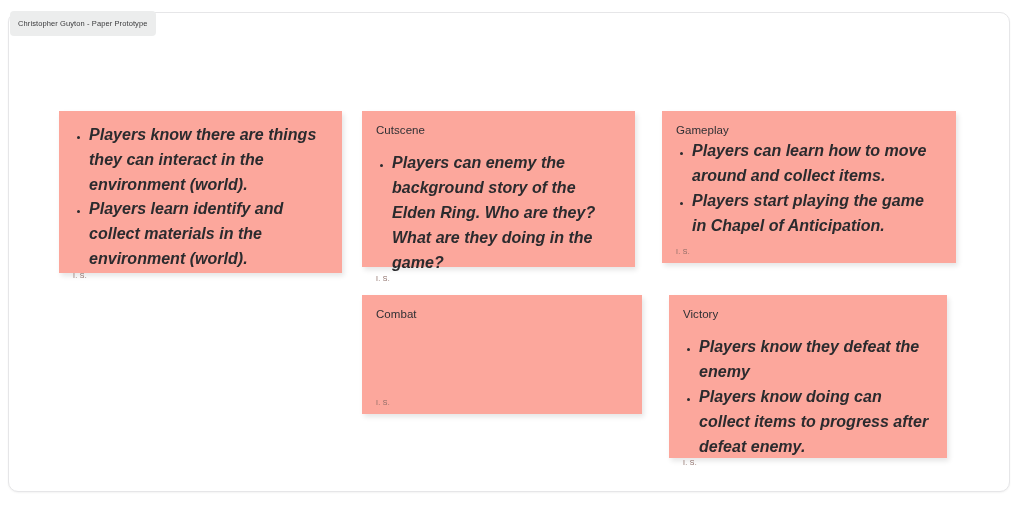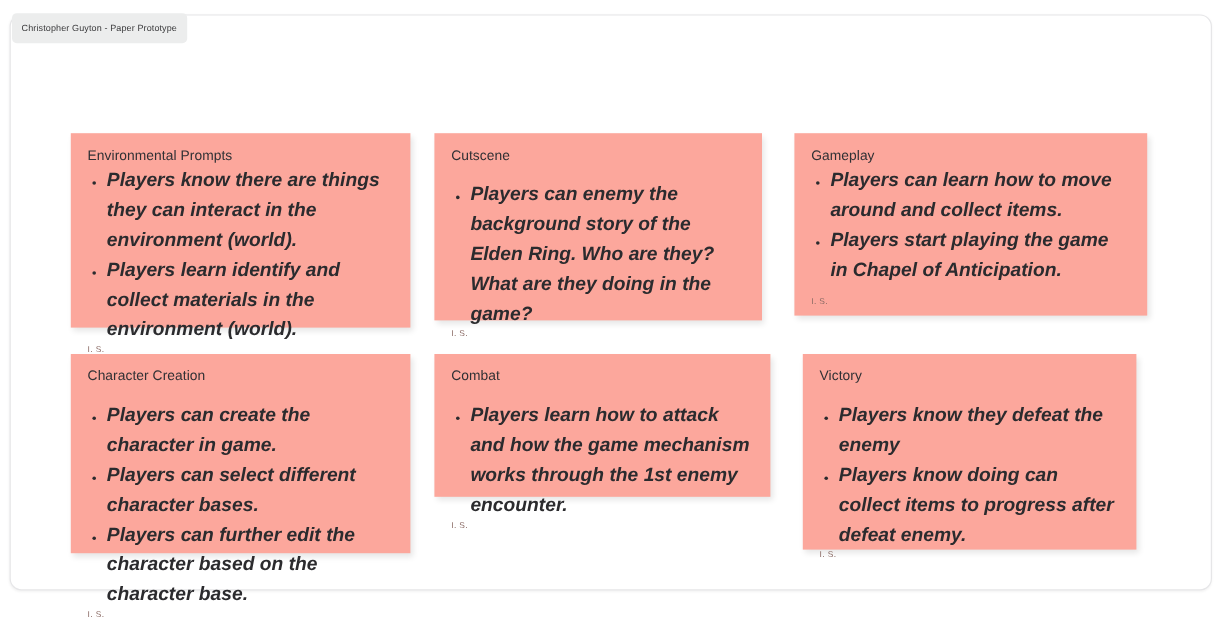--- a/index.html
+++ b/index.html
@@ -111,21 +111,20 @@
 
 <div id="canvas-panel"></div>
 
 <div id="board-tab">
   <span class="tab-label">Christopher Guyton - Paper Prototype</span>
 </div>
 
 <div id="sticky-board">
 
   <div class="sticky-note" style="left:59px; top:111px; width:283px; height:162px;">
-    <div class="note-title">Environmental Prompts</div>
     <ul class="note-list">
       <li>Players know there are things they can interact in the environment (world).</li>
       <li>Players learn identify and collect materials in the environment (world).</li>
     </ul>
     <div class="note-author">I. S.</div>
   </div>
 
   <div class="sticky-note" style="left:362px; top:111px; width:273px; height:156px;">
     <div class="note-title">Cutscene</div>
     <ul class="note-list spaced">
@@ -136,35 +135,23 @@
 
   <div class="sticky-note" style="left:662px; top:111px; width:294px; height:152px;">
     <div class="note-title">Gameplay</div>
     <ul class="note-list">
       <li>Players can learn how to move around and collect items.</li>
       <li>Players start playing the game in Chapel of Anticipation.</li>
     </ul>
     <div class="note-author">I. S.</div>
   </div>
 
-  <div class="sticky-note" style="left:59px; top:295px; width:283px; height:166px;">
-    <div class="note-title">Character Creation</div>
-    <ul class="note-list spaced">
-      <li>Players can create the character in game.</li>
-      <li>Players can select different character bases.</li>
-      <li>Players can further edit the character based on the character base.</li>
-    </ul>
-    <div class="note-author">I. S.</div>
-  </div>
 
   <div class="sticky-note" style="left:362px; top:295px; width:280px; height:119px;">
     <div class="note-title">Combat</div>
-    <ul class="note-list spaced">
-      <li>Players learn how to attack and how the game mechanism works through the 1st enemy encounter.</li>
-    </ul>
     <div class="note-author">I. S.</div>
   </div>
 
   <div class="sticky-note" style="left:653px; top:295px; width:278px; height:163px;margin-left:16px;">
     <div class="note-title">Victory</div>
     <ul class="note-list spaced">
       <li>Players know they defeat the enemy</li>
       <li>Players know doing can collect items to progress after defeat enemy.</li>
     </ul>
     <div class="note-author">I. S.</div>

